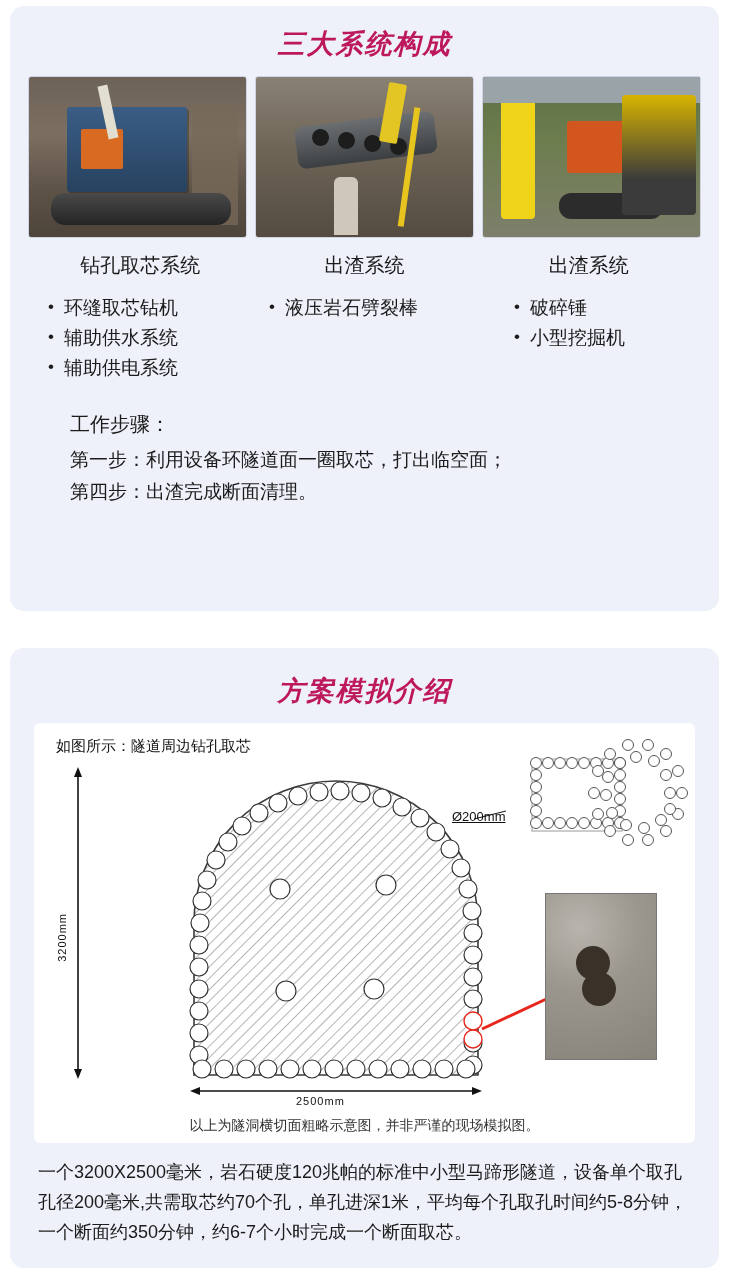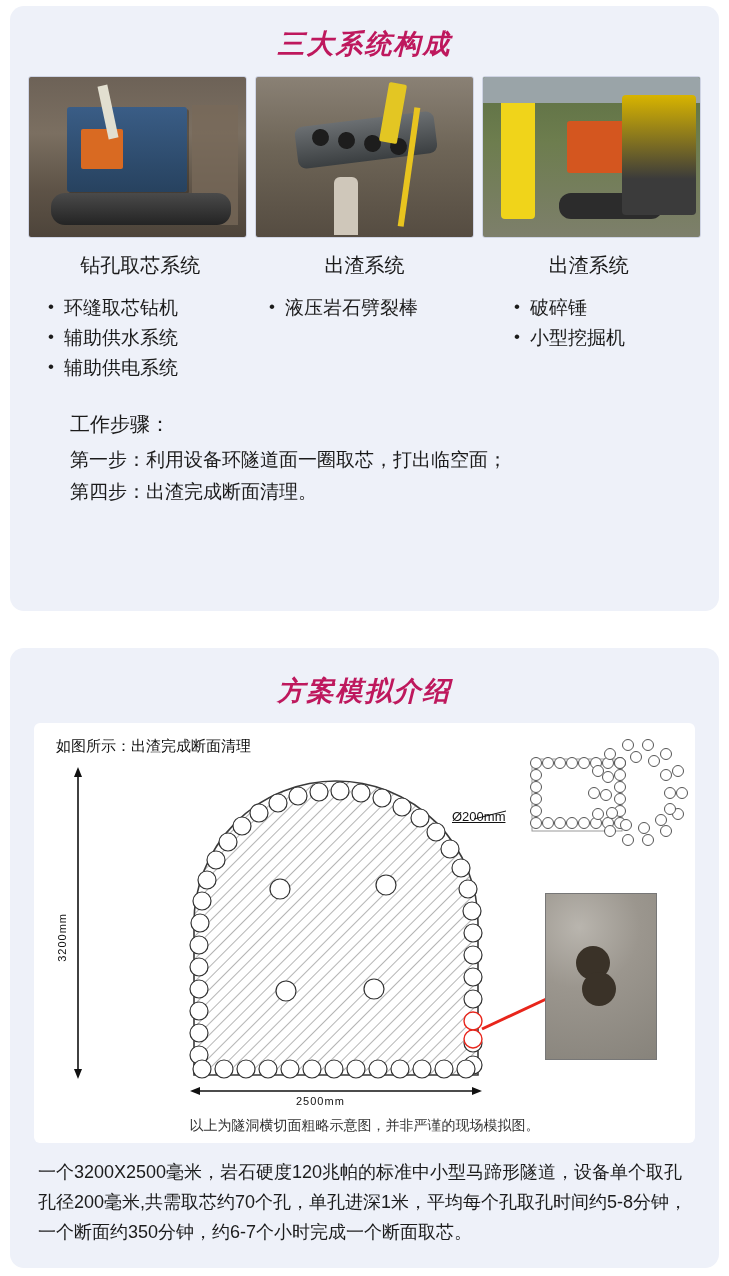--- a/index.html
+++ b/index.html
@@ -398,21 +398,21 @@
       <div class="step-line">第四步：出渣完成断面清理。</div>
     </div>
   </div>
 
   <div class="panel panel-two">
 
     <div class="section-title">方案模拟介绍</div>
 
     <div class="diagram-box">
 
-      <div class="diag-caption-top">如图所示：出渣完成断面清理</div>
+      <div class="diag-caption-top">如图所示：隧道周边钻孔取芯</div>
 
       <svg width="677" height="420" viewBox="0 0 677 420">
         <defs>
           <pattern id="hatch" width="8" height="8" patternUnits="userSpaceOnUse" patternTransform="rotate(45)">
             <line x1="0" y1="0" x2="0" y2="8" stroke="#6b6b6b" stroke-width="1"></line>
           </pattern>
         </defs>
 
         <line x1="44" y1="48" x2="44" y2="352" stroke="#111" stroke-width="1.6"></line>
         <polygon points="44,44 40,54 48,54" fill="#111"></polygon>

